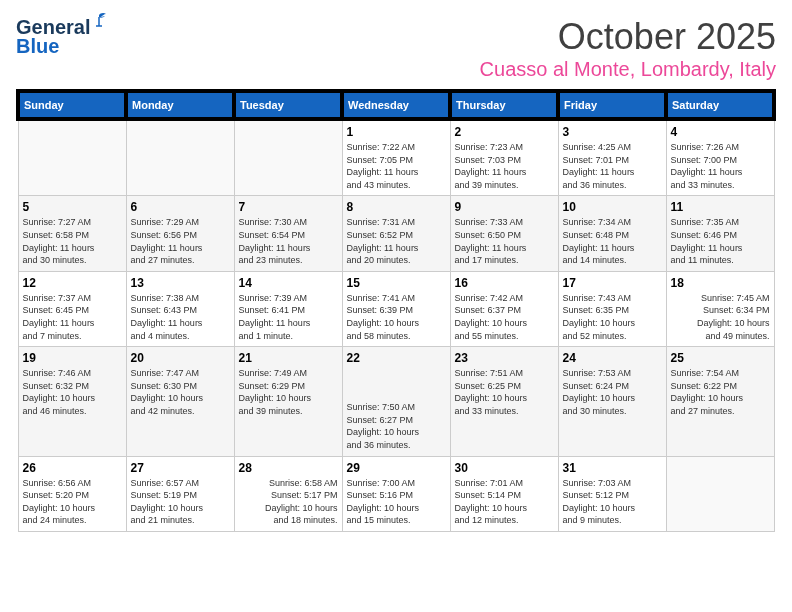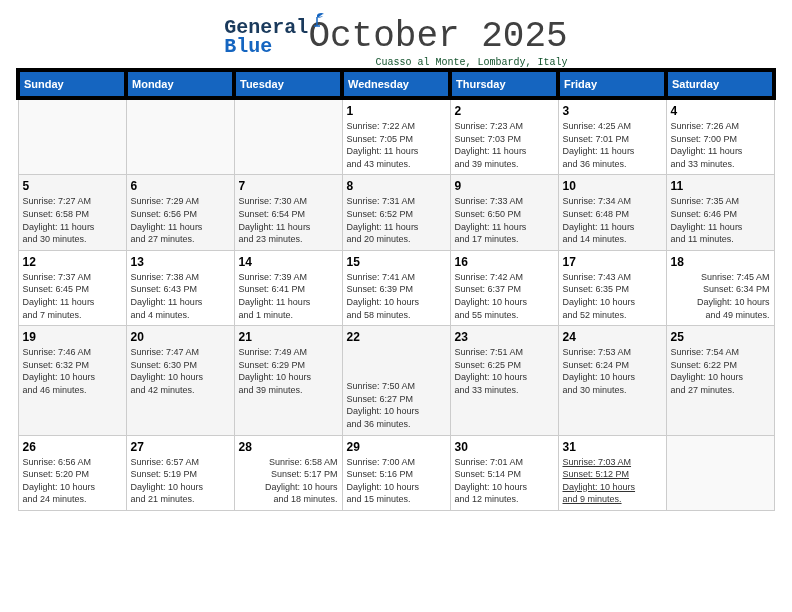--- a/index.html
+++ b/index.html
@@ -6,39 +6,39 @@
     body {
       font-family: Arial, sans-serif;
       background: #fff;
       width: 792px;
       min-height: 612px;
       padding: 16px;
     }
     .header {
       display: flex;
       align-items: flex-start;
-      justify-content: center;
-      font-family: Liberation Mono, monospace;
+      justify-content: space-between;
+      margin-bottom: 8px;
     }
     .logo {
       display: flex;
       flex-direction: column;
       align-items: flex-start;
     }
     .title-area {
       text-align: right;
     }
     .month-title {
       font-size: 36px;
       font-weight: 300;
       color: #404040;
     }
     .location {
-      font-size: 10px;
-      color: #14532d;
+      font-size: 20px;
+      color: #ec4899;
     }
     .calendar {
       width: 100%;
       border-collapse: collapse;
       border: 1px solid #ccc;
       font-size: 10px;
     }
     .calendar th {
       background: #1565c0;
       color: #fff;
@@ -326,21 +326,21 @@
         </td>
         <td>
           <span class="day-number">30</span>
           <div class="day-info" style="white-space: pre-line;">Sunrise: 7:01 AM
 Sunset: 5:14 PM
 Daylight: 10 hours
 and 12 minutes.</div>
         </td>
         <td>
           <span class="day-number">31</span>
-          <div class="day-info" style="white-space: pre-line; text-decoration: underline;">Sunrise: 7:03 AM
+          <div class="day-info" style="white-space: pre-line;">Sunrise: 7:03 AM
 Sunset: 5:12 PM
 Daylight: 10 hours
 and 9 minutes.</div>
         </td>
         <td class="empty"></td>
       </tr>
     </tbody>
 </table>
 
 </body></html>

